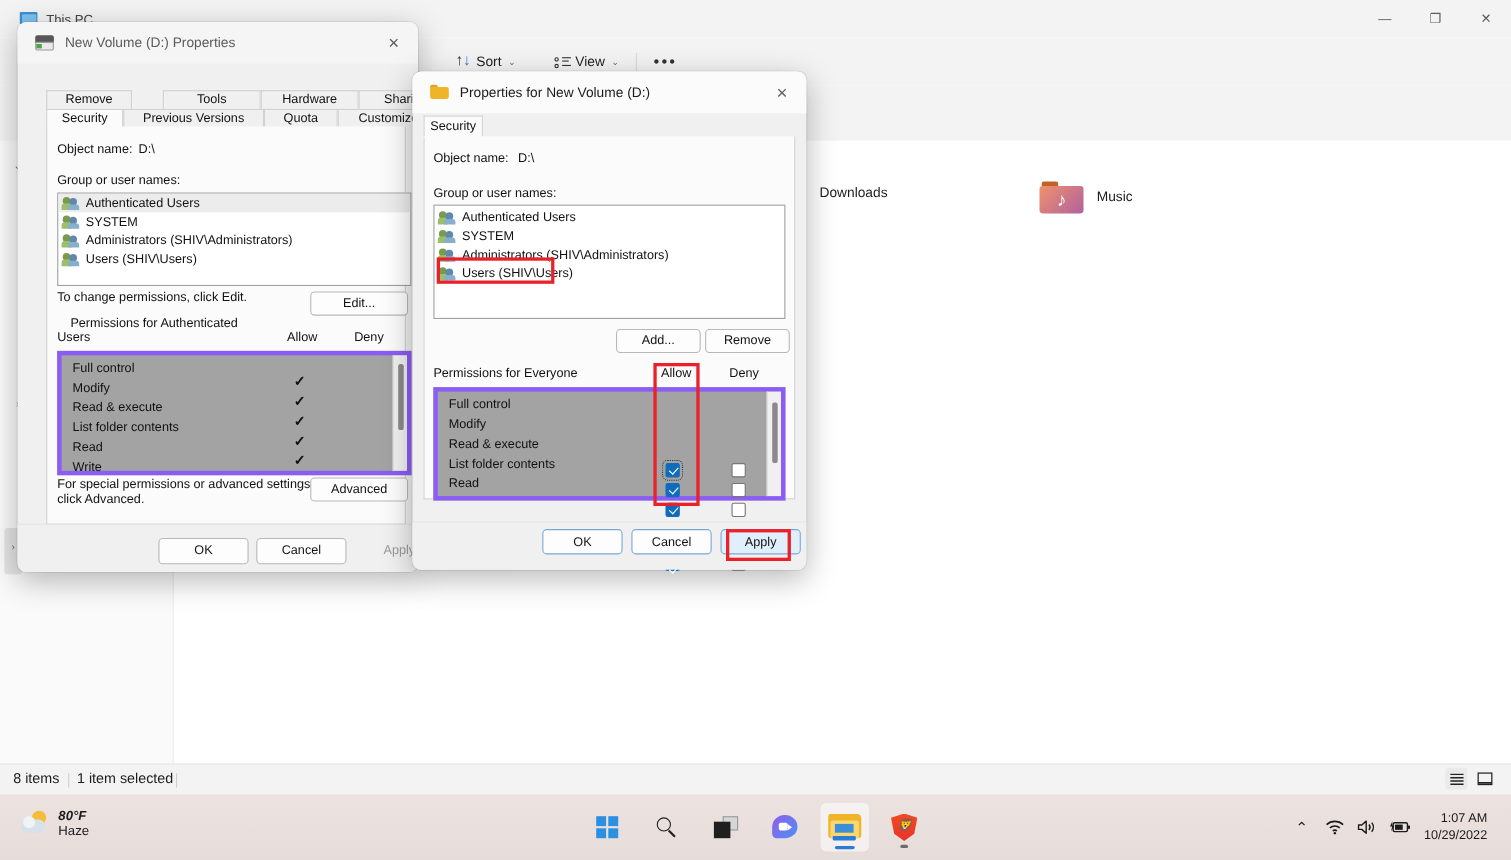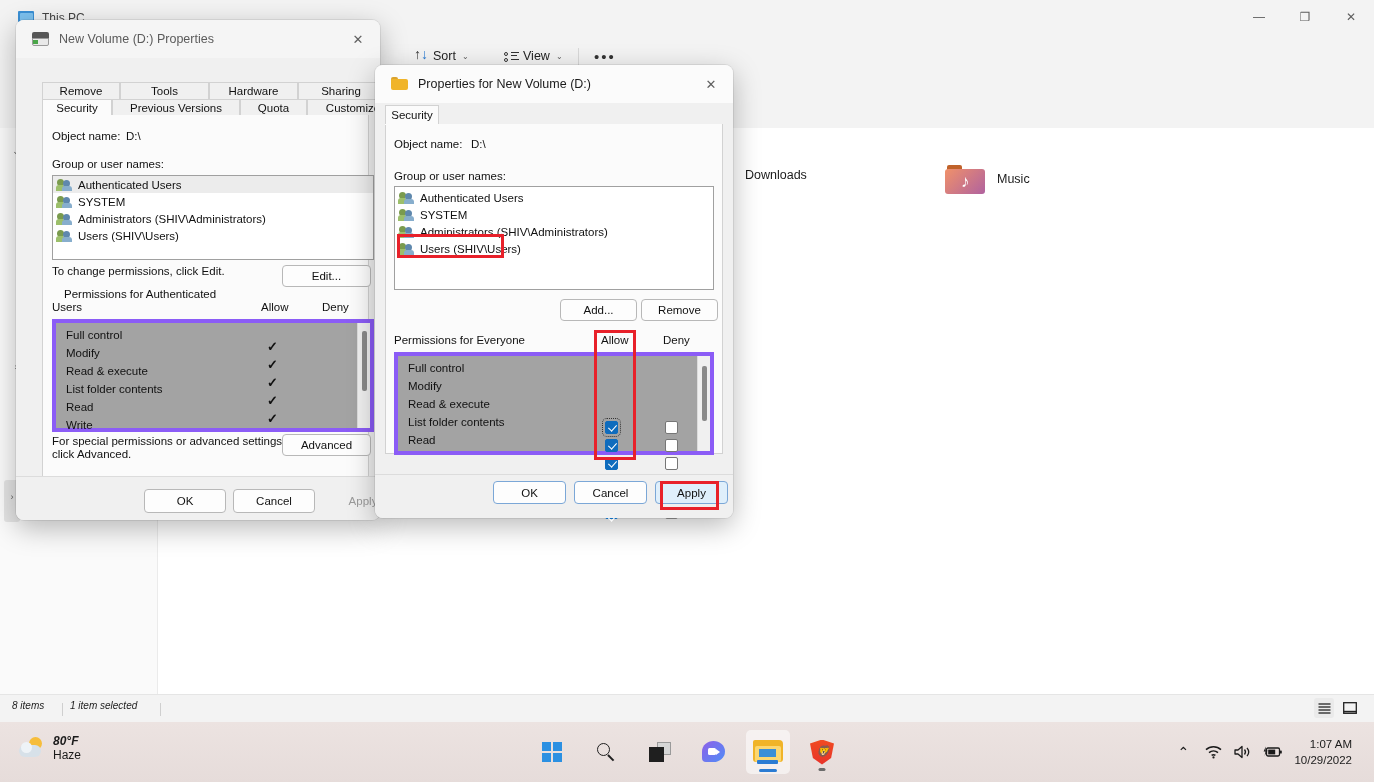--- a/index.html
+++ b/index.html
@@ -82,21 +82,21 @@
   .net-icon .st{position:absolute;left:5px;top:10px;width:5px;height:3px;background:#2d7dbd;}
 
   .file-item { position:absolute; display:flex; align-items:center; gap:12px; font-size:12.5px; color:#1b1b1b; }
   .folder-ic { width:40px; height:32px; position:relative; }
   .folder-ic .tab { position:absolute; left:2px; top:2px; width:15px; height:6px; border-radius:2px 2px 0 0; }
   .folder-ic .bod { position:absolute; left:0px; top:6px; width:40px; height:25px; border-radius:3px; }
   .folder-ic .note { position:absolute; left:16px; top:10px; color:#fff; font-size:17px; line-height:1; }
 
   .exp-status { position:absolute; left:0; top:694px; width:1374px; height:28px;
      background:#f3f3f3; border-top:1px solid #e5e5e5; }
-  .status-text { position:absolute; top:5px; font-size:10px; color:#1b1b1b;font-style:italic; }
+  .status-text { position:absolute; top:5px; font-size:13px; color:#1b1b1b; }
   .status-div { position:absolute; top:8px; width:1px; height:13px; background:#cfcfcf; }
   .status-icons { position:absolute; right:14px; top:3px; display:flex; gap:6px; }
   .si-btn { width:20px; height:20px; display:flex;align-items:center;justify-content:center; border-radius:3px; }
   .si-btn.active { background:#eaeaea; }
 
   
   #taskbar {
     position:absolute; left:0; top:722px; width:1374px; height:60px;
     background: linear-gradient(180deg,#ece3e1 0%, #e6dcda 100%);
   }
@@ -325,21 +325,21 @@
         <i class="top"></i>
         <i class="bot"></i>
         <i class="g"></i>
       </span>
     <span class="ttl">New Volume (D:) Properties</span>
     <div class="dlg-close">✕</div>
   </div>
 
   <div class="tabstrip" style="left:26px; top:62px;">
     <div class="tab-it" style="width:78px;">Remove</div>
-    <div class="tab-it" style="width:89px;">Tools</div>
+    <div class="tab-it" style="width:89px;margin-left:28px;">Tools</div>
     <div class="tab-it" style="width:89px;">Hardware</div>
     <div class="tab-it" style="width:86px;">Sharing</div>
   </div>
 
   <div class="tabstrip" style="left:26px; top:79px;">
     <div class="tab-it sel" style="width:70px; border-bottom:1px solid #fbfbfb;">Security</div>
     <div class="tab-it" style="width:128px;">Previous Versions</div>
     <div class="tab-it" style="width:67px;">Quota</div>
     <div class="tab-it" style="width:77px;padding-left:15px;">Customize</div>
   </div>

